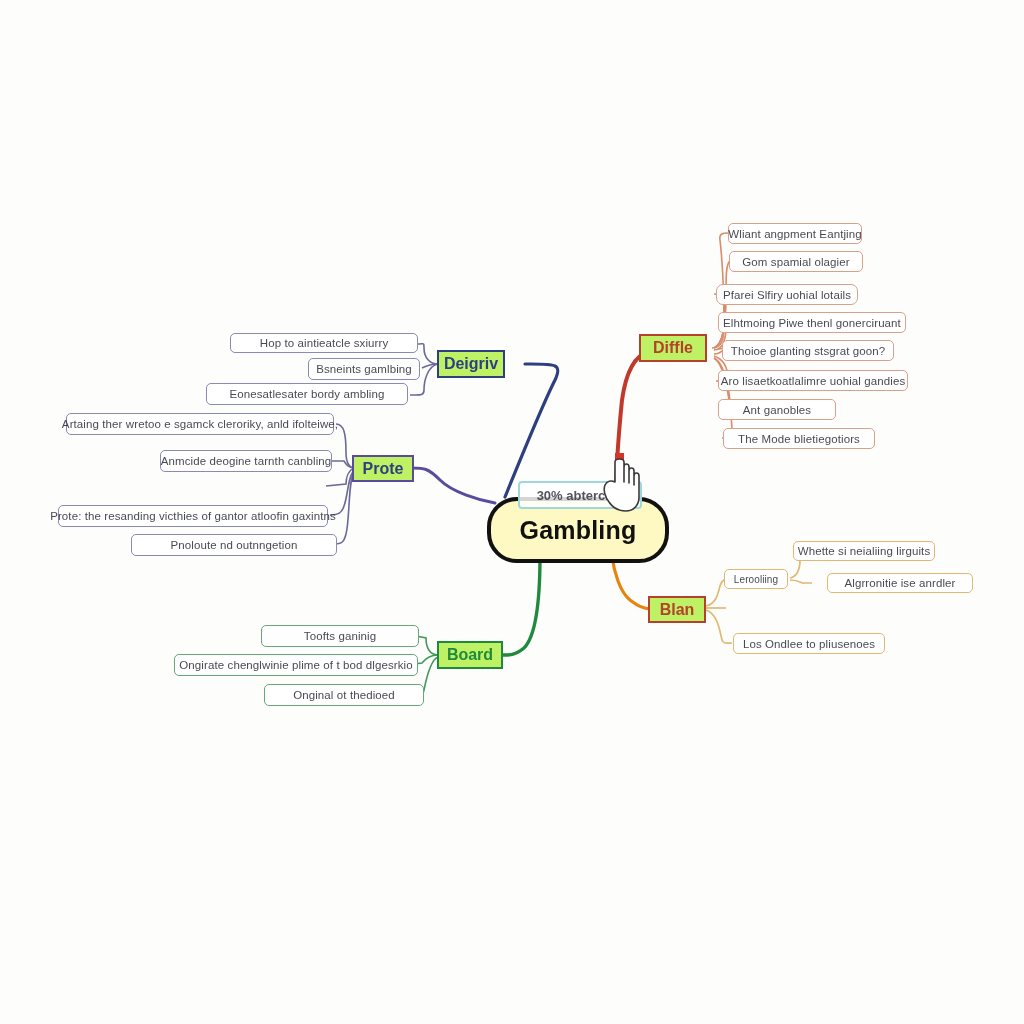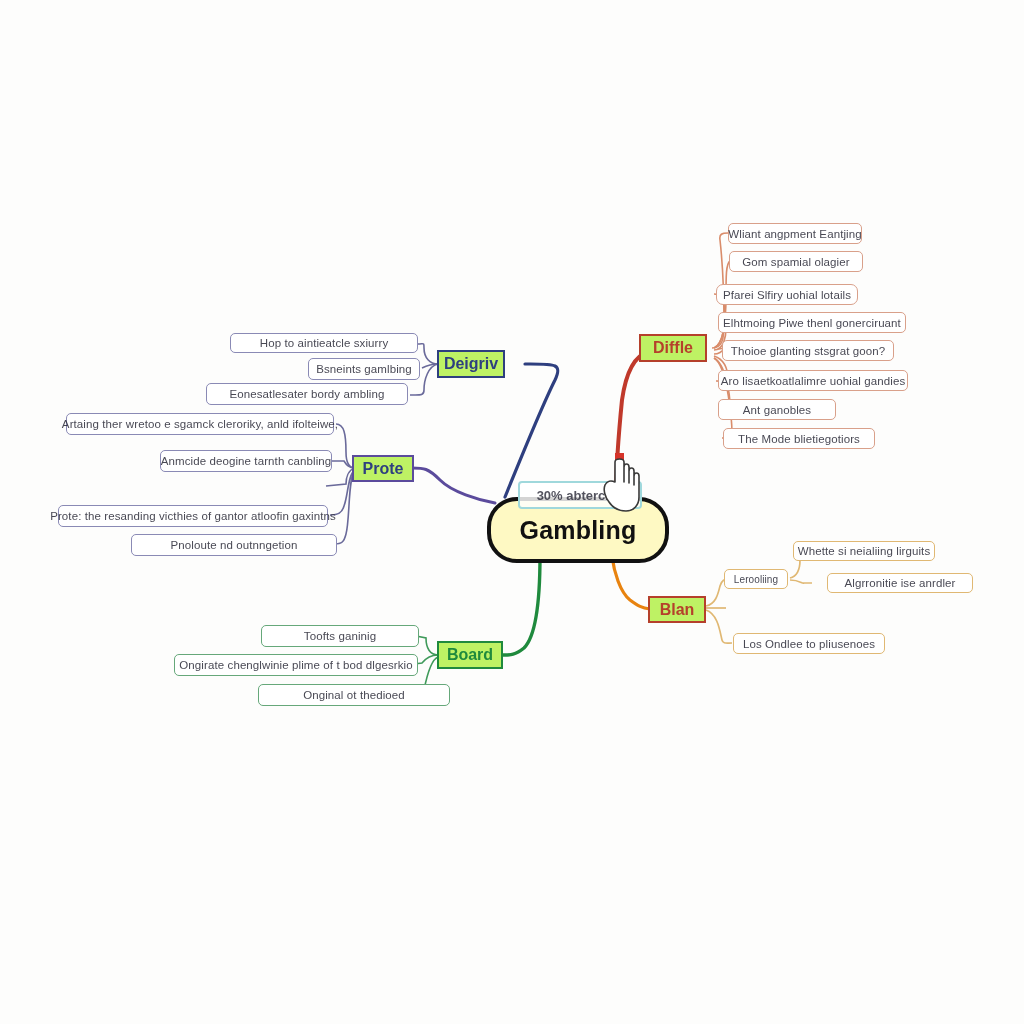--- a/index.html
+++ b/index.html
@@ -218,21 +218,21 @@
   <div class="leaf" style="left:58px; top:505px; width:270px; height:22px; border-color:#8a8ab5;">
     <span class="label">Prote: the resanding victhies of gantor atloofin gaxintns</span>
   </div>
 
   <div class="leaf" style="left:261px; top:625px; width:158px; height:22px; border-color:#66a87a;">
     <span class="label">Toofts ganinig</span>
   </div>
   <div class="leaf" style="left:174px; top:654px; width:244px; height:22px; border-color:#66a87a;">
     <span class="label">Ongirate chenglwinie plime of t bod dlgesrkio</span>
   </div>
-  <div class="leaf" style="left:258px; top:684px; width:192px; height:22px; border-color:#66a87a;">
+  <div class="leaf" style="left:264px; top:684px; width:160px; height:22px; border-color:#66a87a;">
     <span class="label">Onginal ot thedioed</span>
   </div>
 
   <div class="leaf" style="left:728px; top:223px; width:134px; height:21px; border-color:#d9a08a;">
     <span class="label">Wliant angpment Eantjing</span>
   </div>
   <div class="leaf" style="left:729px; top:251px; width:134px; height:21px; border-color:#d9a08a;">
     <span class="label">Gom spamial olagier</span>
   </div>
   <div class="leaf" style="left:716px; top:284px; width:142px; height:21px; border-color:#d9a08a;border-radius:7px;">

